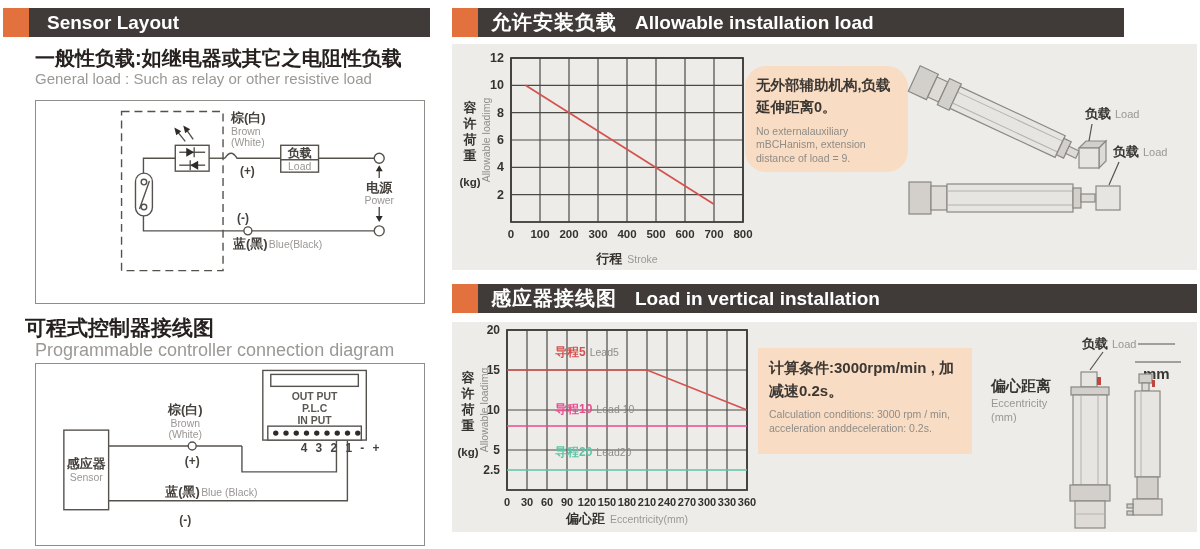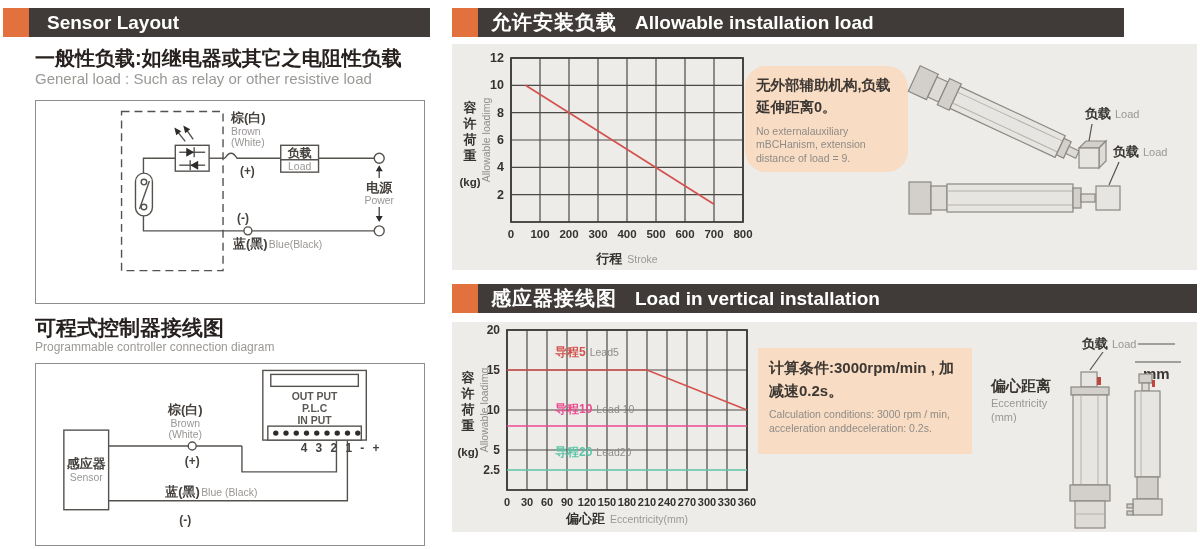--- a/index.html
+++ b/index.html
@@ -105,22 +105,22 @@
       <text x="196" y="45" class="ten">(White)</text>
       <text x="205" y="74" class="tpm">(+)</text>
       <text x="345" y="91" text-anchor="middle" class="tzh">电源</text>
       <text x="345" y="103" text-anchor="middle" class="ten">Power</text>
       <text x="202" y="121" class="tpm">(-)</text>
       <text x="198" y="147" class="tzh">蓝(黑)</text>
       <text x="234" y="147" class="ten">Blue(Black)</text>
     </svg>
   </div>
 
-  <div class="t1" style="left:35px;top:314px;font-size:21px;">可程式控制器接线图</div>
-  <div class="sub" style="left:35px;top:340px;font-size:12px;">Programmable controller connection diagram</div>
+  <div class="t1" style="left:25px;top:314px;font-size:21px;">可程式控制器接线图</div>
+  <div class="sub" style="left:35px;top:340px;font-size:18px;">Programmable controller connection diagram</div>
 
   <div class="dbox" style="left:35px;top:363px;width:388px;height:181px;">
     <svg width="388" height="181" viewBox="0 0 390 181">
 
       <g>
         <rect x="28" y="66" width="45" height="80" class="fw"></rect>
         <text x="50.5" y="104" text-anchor="middle" class="tzh">感应器</text>
         <text x="50.5" y="117" text-anchor="middle" class="ten">Sensor</text>
       </g>
 

